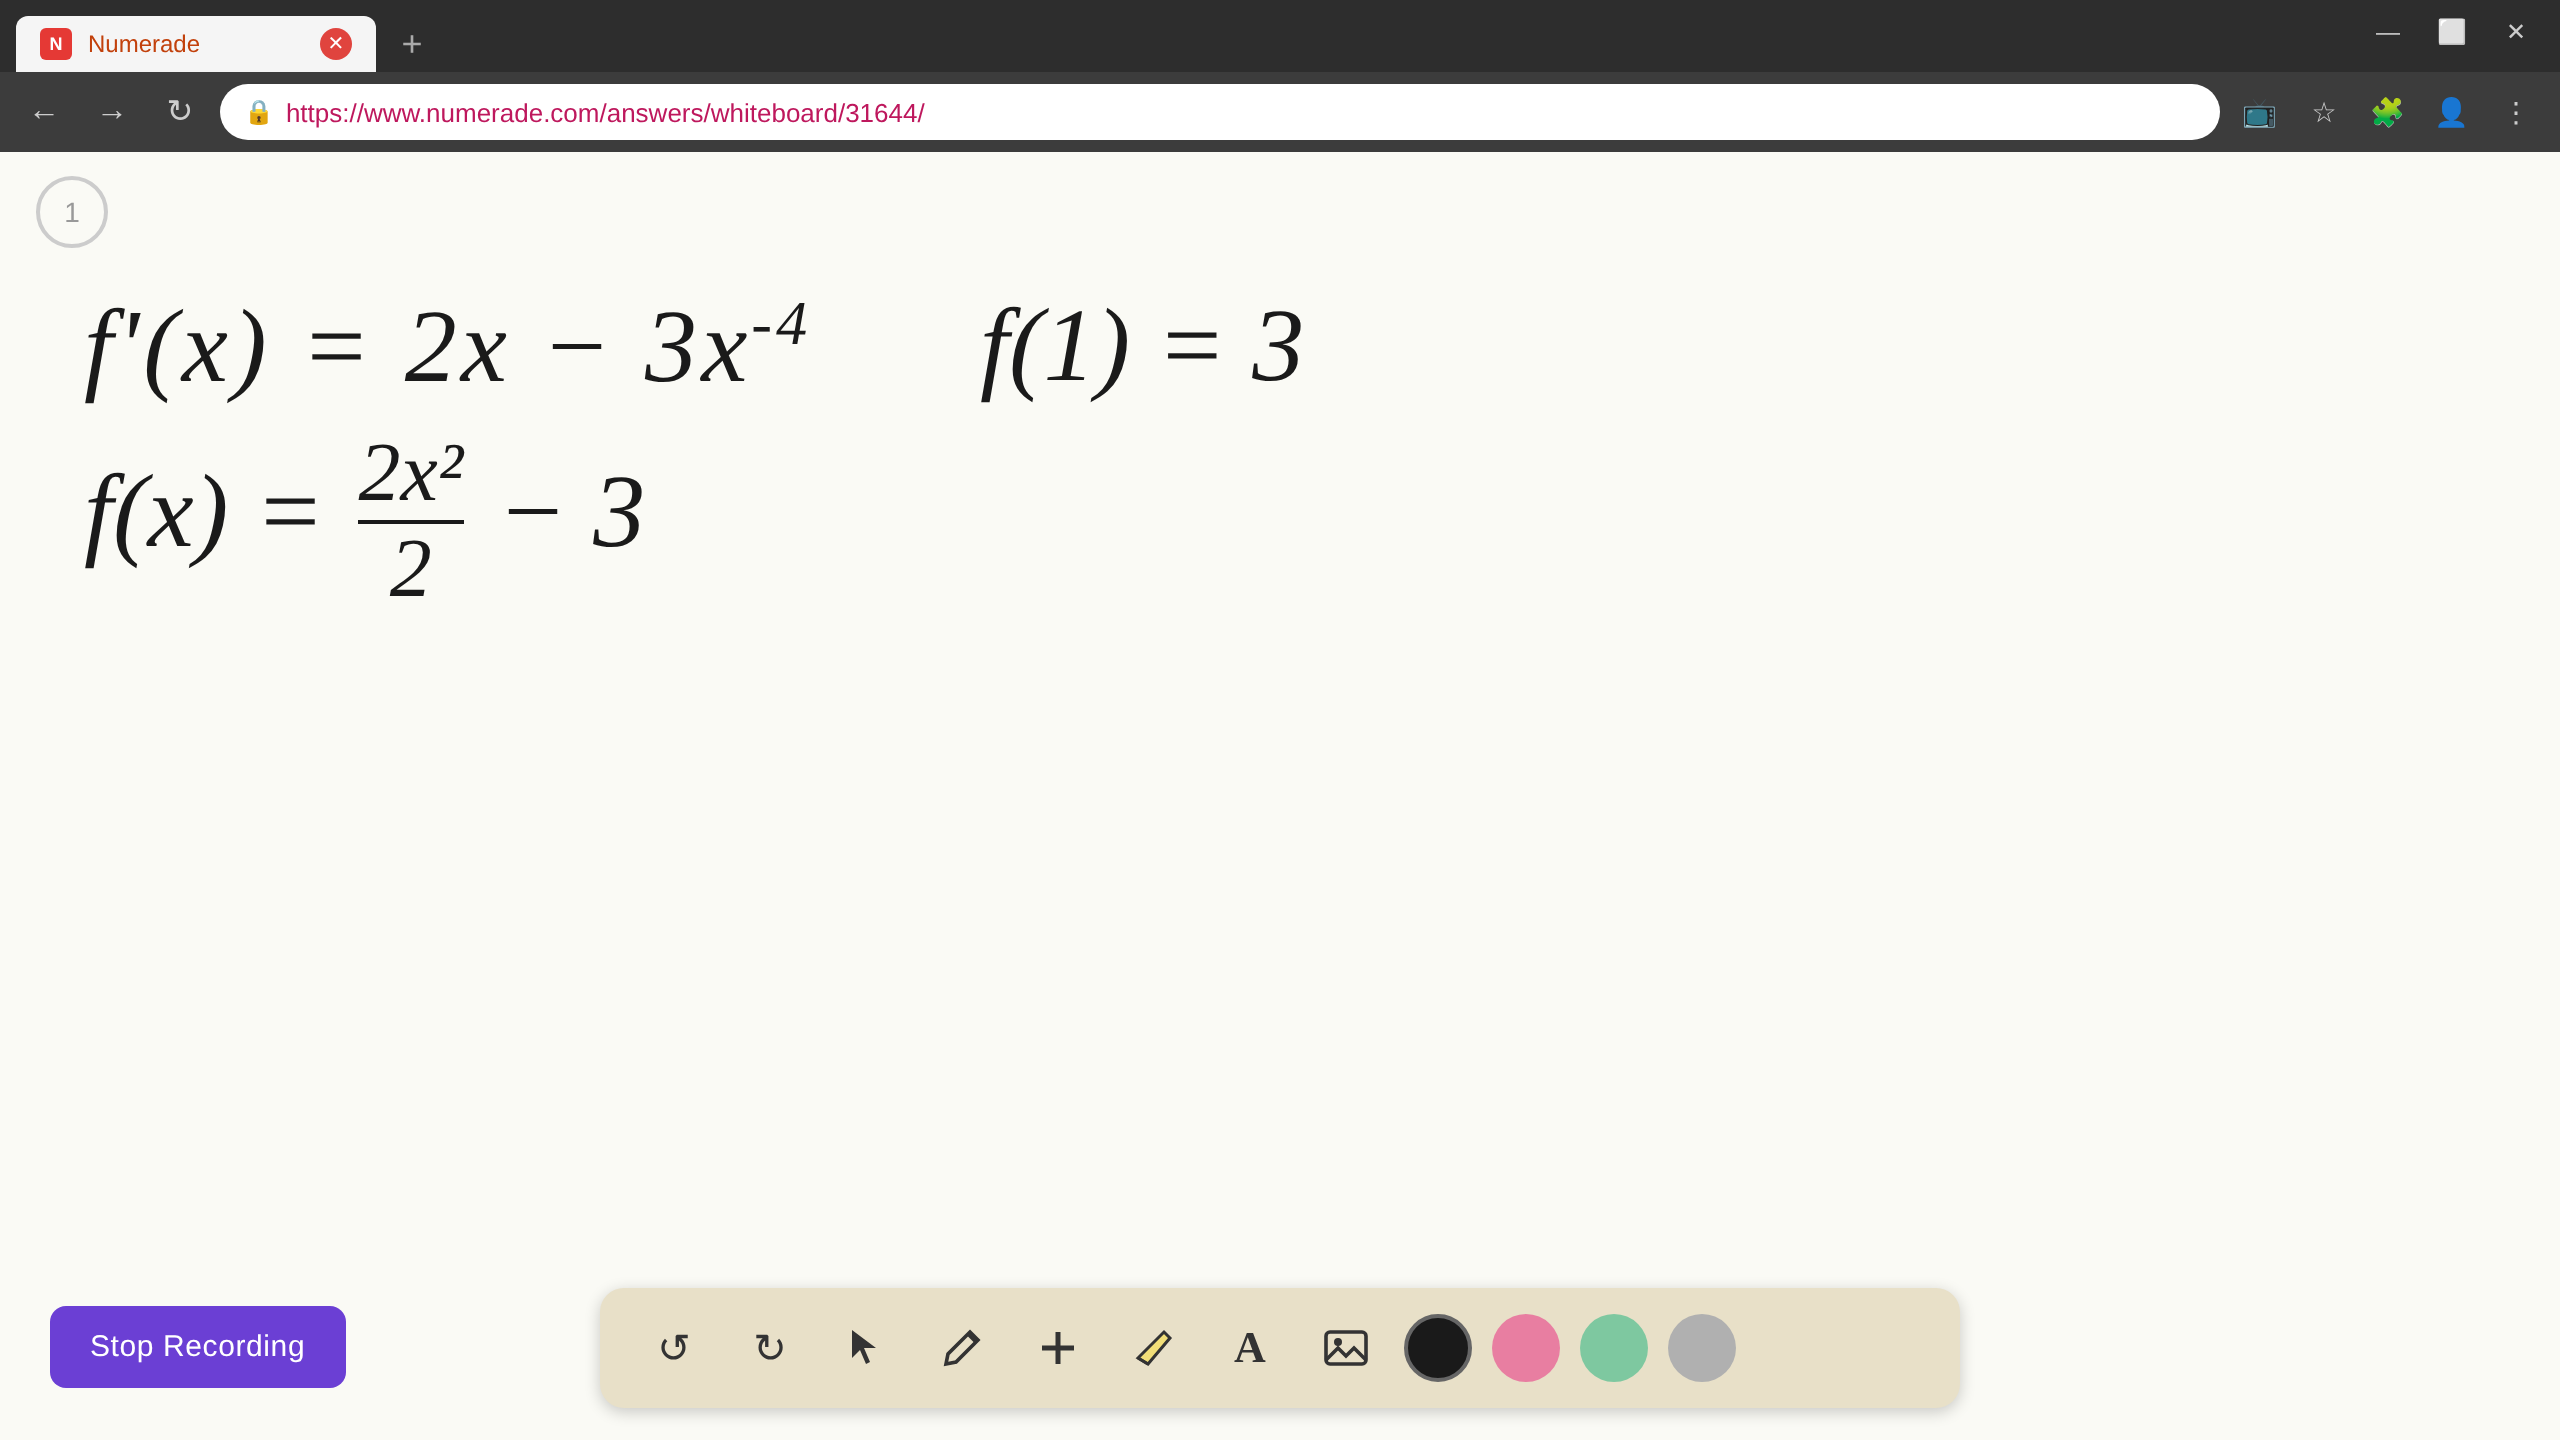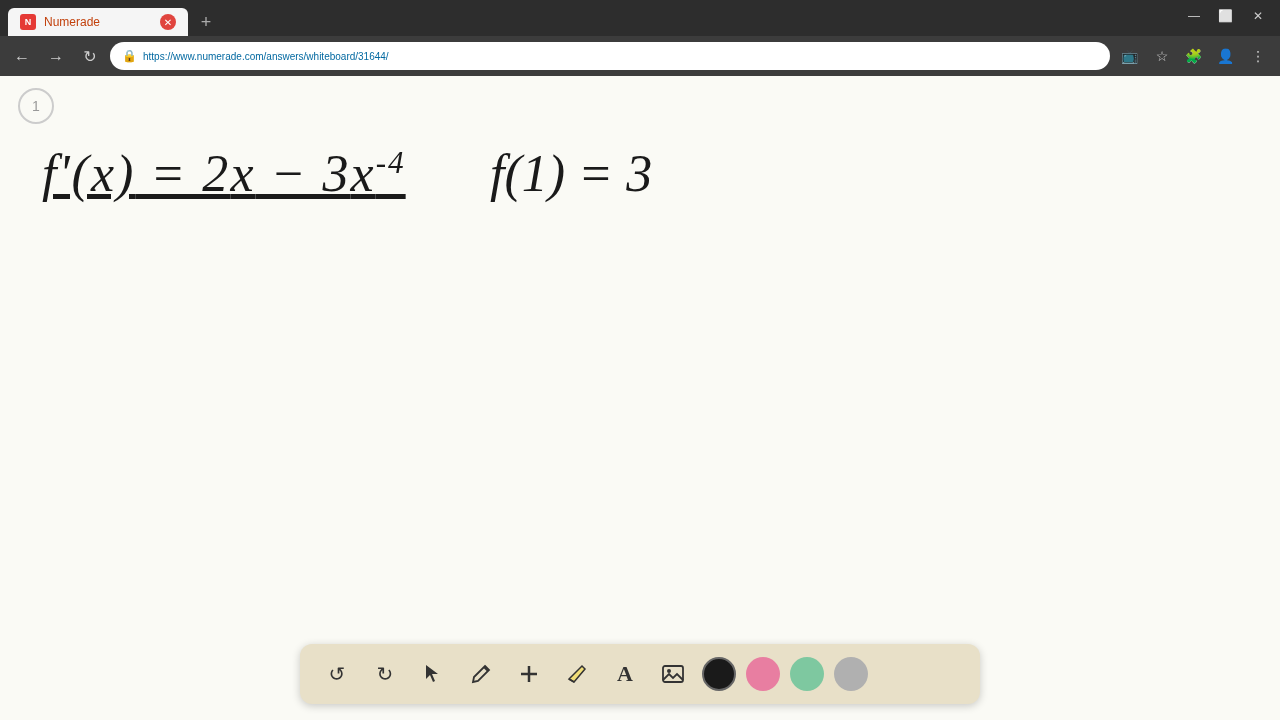--- a/index.html
+++ b/index.html
@@ -107,22 +107,22 @@
       padding: 0 12px;
       gap: 6px;
     }
 
     .address-bar .lock-icon {
       color: #888;
       font-size: 12px;
     }
 
     .address-text {
-      font-size: 10px;
-      color: #0369a1;
+      font-size: 13px;
+      color: #be185d;
       flex: 1;
     }
 
     .nav-right-icons {
       display: flex;
       align-items: center;
       gap: 4px;
     }
 
     .nav-icon {
@@ -194,21 +194,20 @@
     .math-line1 {
       position: absolute;
       top: 68px;
       left: 42px;
       font-size: 52px;
       font-family: 'Times New Roman', serif;
       font-style: italic;
       color: #1a1a1a;
       font-weight: normal;
       letter-spacing: 2px;
-      text-decoration: underline;
     }
 
     .math-line2 {
       position: absolute;
       top: 140px;
       left: 42px;
       font-size: 52px;
       font-family: 'Times New Roman', serif;
       font-style: italic;
       color: #1a1a1a;
@@ -365,20 +364,28 @@
   <div class="math-canvas">
 
     <div class="math-line1">
       <i>f'(x)</i> = 2<i>x</i> − 3<i>x</i><sup>-4</sup>
     </div>
 
     <div class="math-condition">
       <i>f</i>(1) = 3
     </div>
 
+    <div class="math-line2">
+      <i>f</i>(<i>x</i>) =
+      <span class="fraction-inline">
+        <span class="frac-num">2<i>x</i>²</span>
+        <span class="frac-den">2</span>
+      </span>
+      − 3
+    </div>
 
   </div>
 
   <div class="toolbar">
 
     <button class="toolbar-btn" title="Undo">↺</button>
     <button class="toolbar-btn" title="Redo">↻</button>
 
     <button class="toolbar-btn" title="Select">
       <svg width="22" height="22" viewBox="0 0 22 22" fill="none">
@@ -419,14 +426,15 @@
       </svg>
     </button>
 
     <div class="color-circle selected" style="background:#1a1a1a;"></div>
     <div class="color-circle" style="background:#e87ea1;"></div>
     <div class="color-circle" style="background:#7ec8a0;"></div>
     <div class="color-circle" style="background:#b0b0b0;"></div>
 
   </div>
 
+  <button class="stop-recording-btn">Stop Recording</button>
 
 </div>
 
 </body></html>

